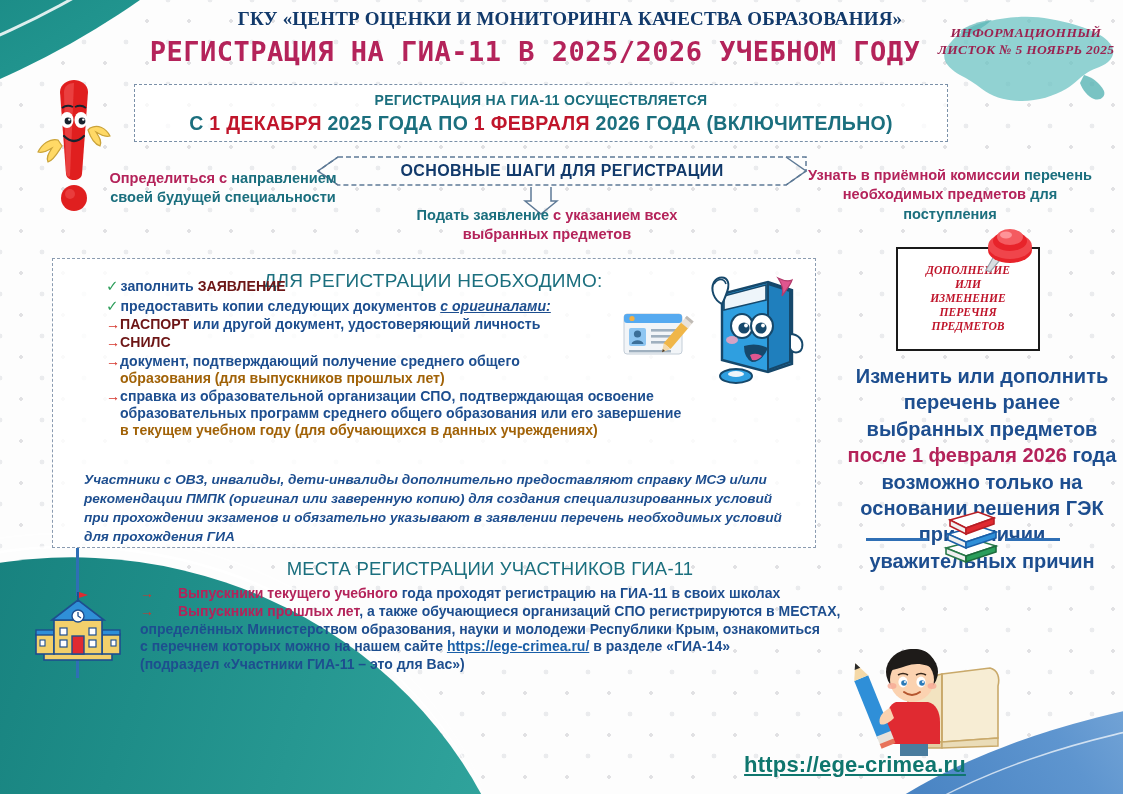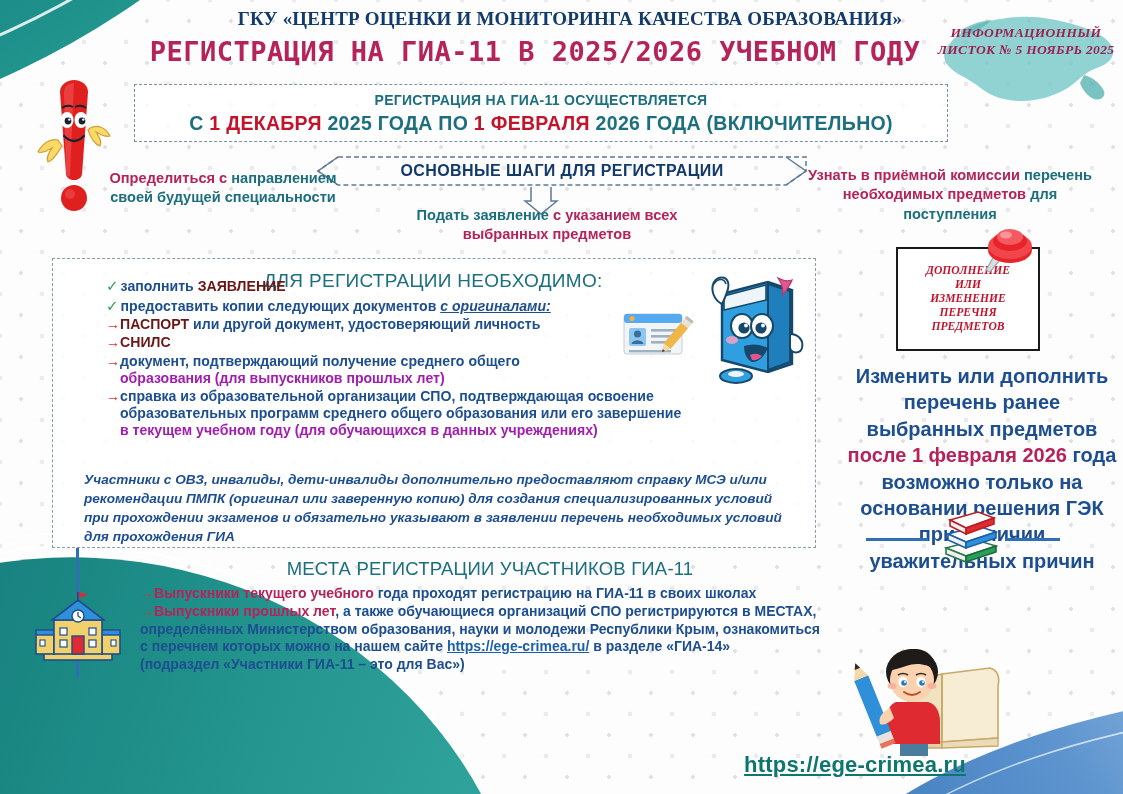--- a/index.html
+++ b/index.html
@@ -138,21 +138,21 @@
     font-size:19px;color:#1b6f7e;letter-spacing:.3px;
   }
   .req-list{
     position:absolute;left:62px;top:277px;width:650px;
     font-size:14.1px;font-weight:bold;color:#1d4e8f;line-height:1.2;margin-left:44px;
   }
   .req-list .line{margin-bottom:1.5px;}
   .req-list .chk{color:#2e9e5b;font-weight:bold;font-size:15px;margin-right:2px;}
   .req-list .arr{color:#d4342b;font-weight:bold;}
   .req-list .dark{color:#6d1616;}
-  .req-list .teal{color:#a21caf;}
+  .req-list .teal{color:#a16207;}
   .req-list .uline{text-decoration:underline;font-style:italic;color:#1d4e8f;}
   .ovz{
     position:absolute;left:84px;top:470px;width:700px;
     font-size:13.6px;font-style:italic;font-weight:bold;color:#1d4e8f;line-height:1.4;
   }
 
   
   .pinbox{
     position:absolute;left:896px;top:247px;width:140px;height:100px;
     border:2px solid #1a1a1a;background:#ffffff;
@@ -173,21 +173,21 @@
   
   .places-title{
     position:absolute;left:140px;top:558px;width:700px;text-align:center;
     font-size:18.5px;color:#1b6f7e;letter-spacing:.2px;
   }
   .places-body{
     position:absolute;left:140px;top:585px;width:790px;
     font-size:14px;font-weight:bold;color:#1d4e8f;line-height:1.27;
   }
   .places-body .arr{color:#d4342b;}
-  .places-body .red{color:#b4235a;}
+  .places-body .red{color:#b4235a;margin-left:24px;}
   .places-body .link{color:#1a5fa8;text-decoration:underline;}
   .final-note{
     position:absolute;left:140px;top:682px;width:800px;text-align:center;
     font-size:15px;font-style:italic;font-weight:bold;color:#1b6f7e;
   }
   .final-note .red{color:#c0152b;}
   .footer-url{
     position:absolute;left:700px;top:752px;width:310px;text-align:center;
     font-size:22px;font-weight:bold;color:#0f766e;text-decoration:underline;
     font-family:"Liberation Sans",sans-serif;letter-spacing:.2px;

